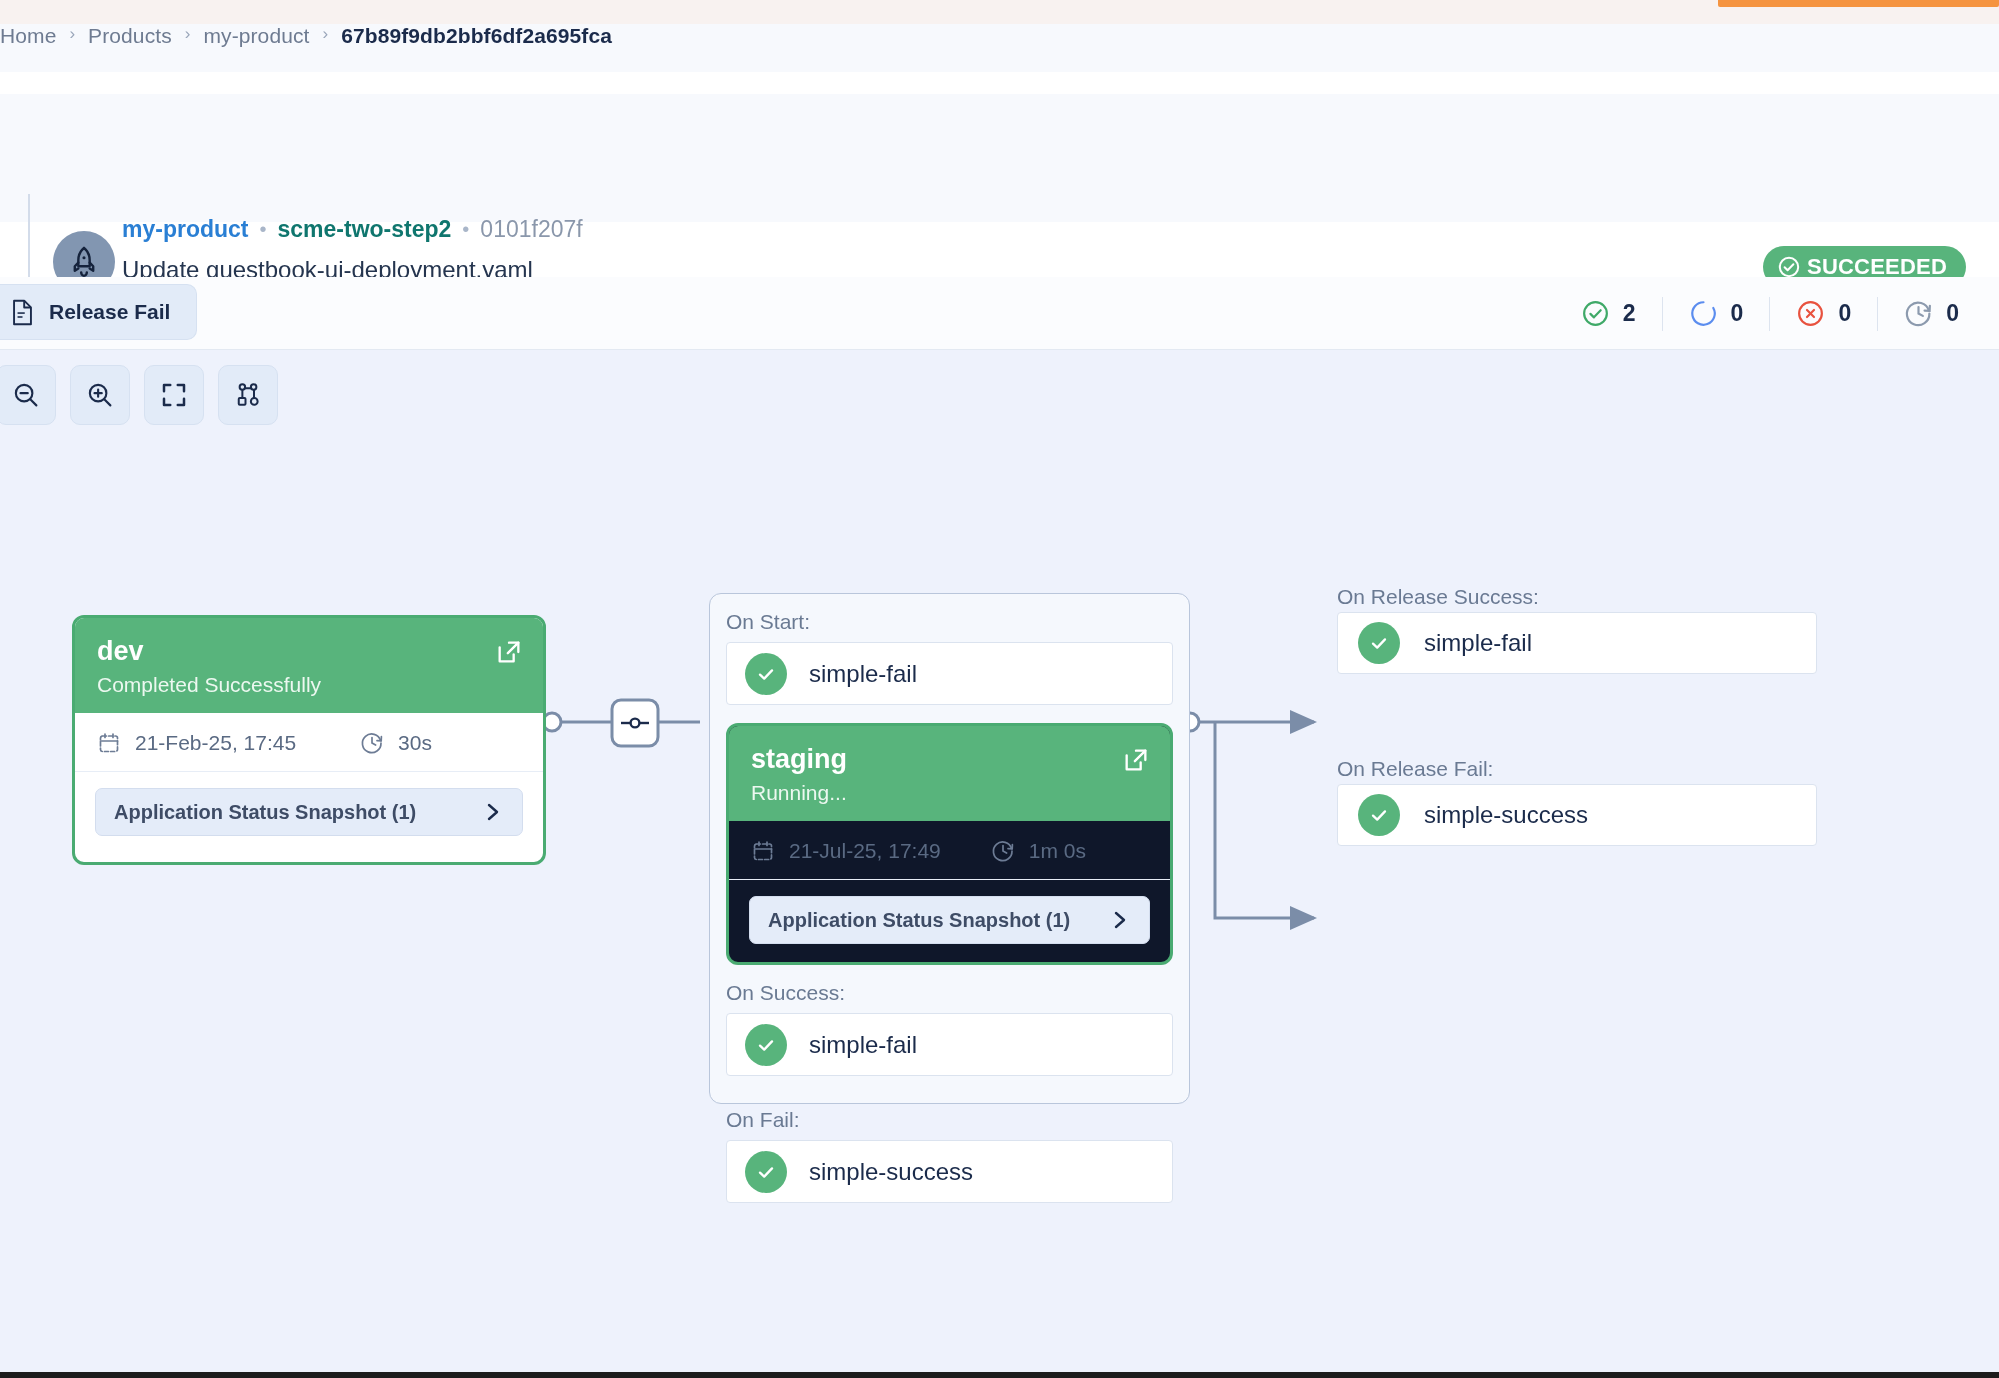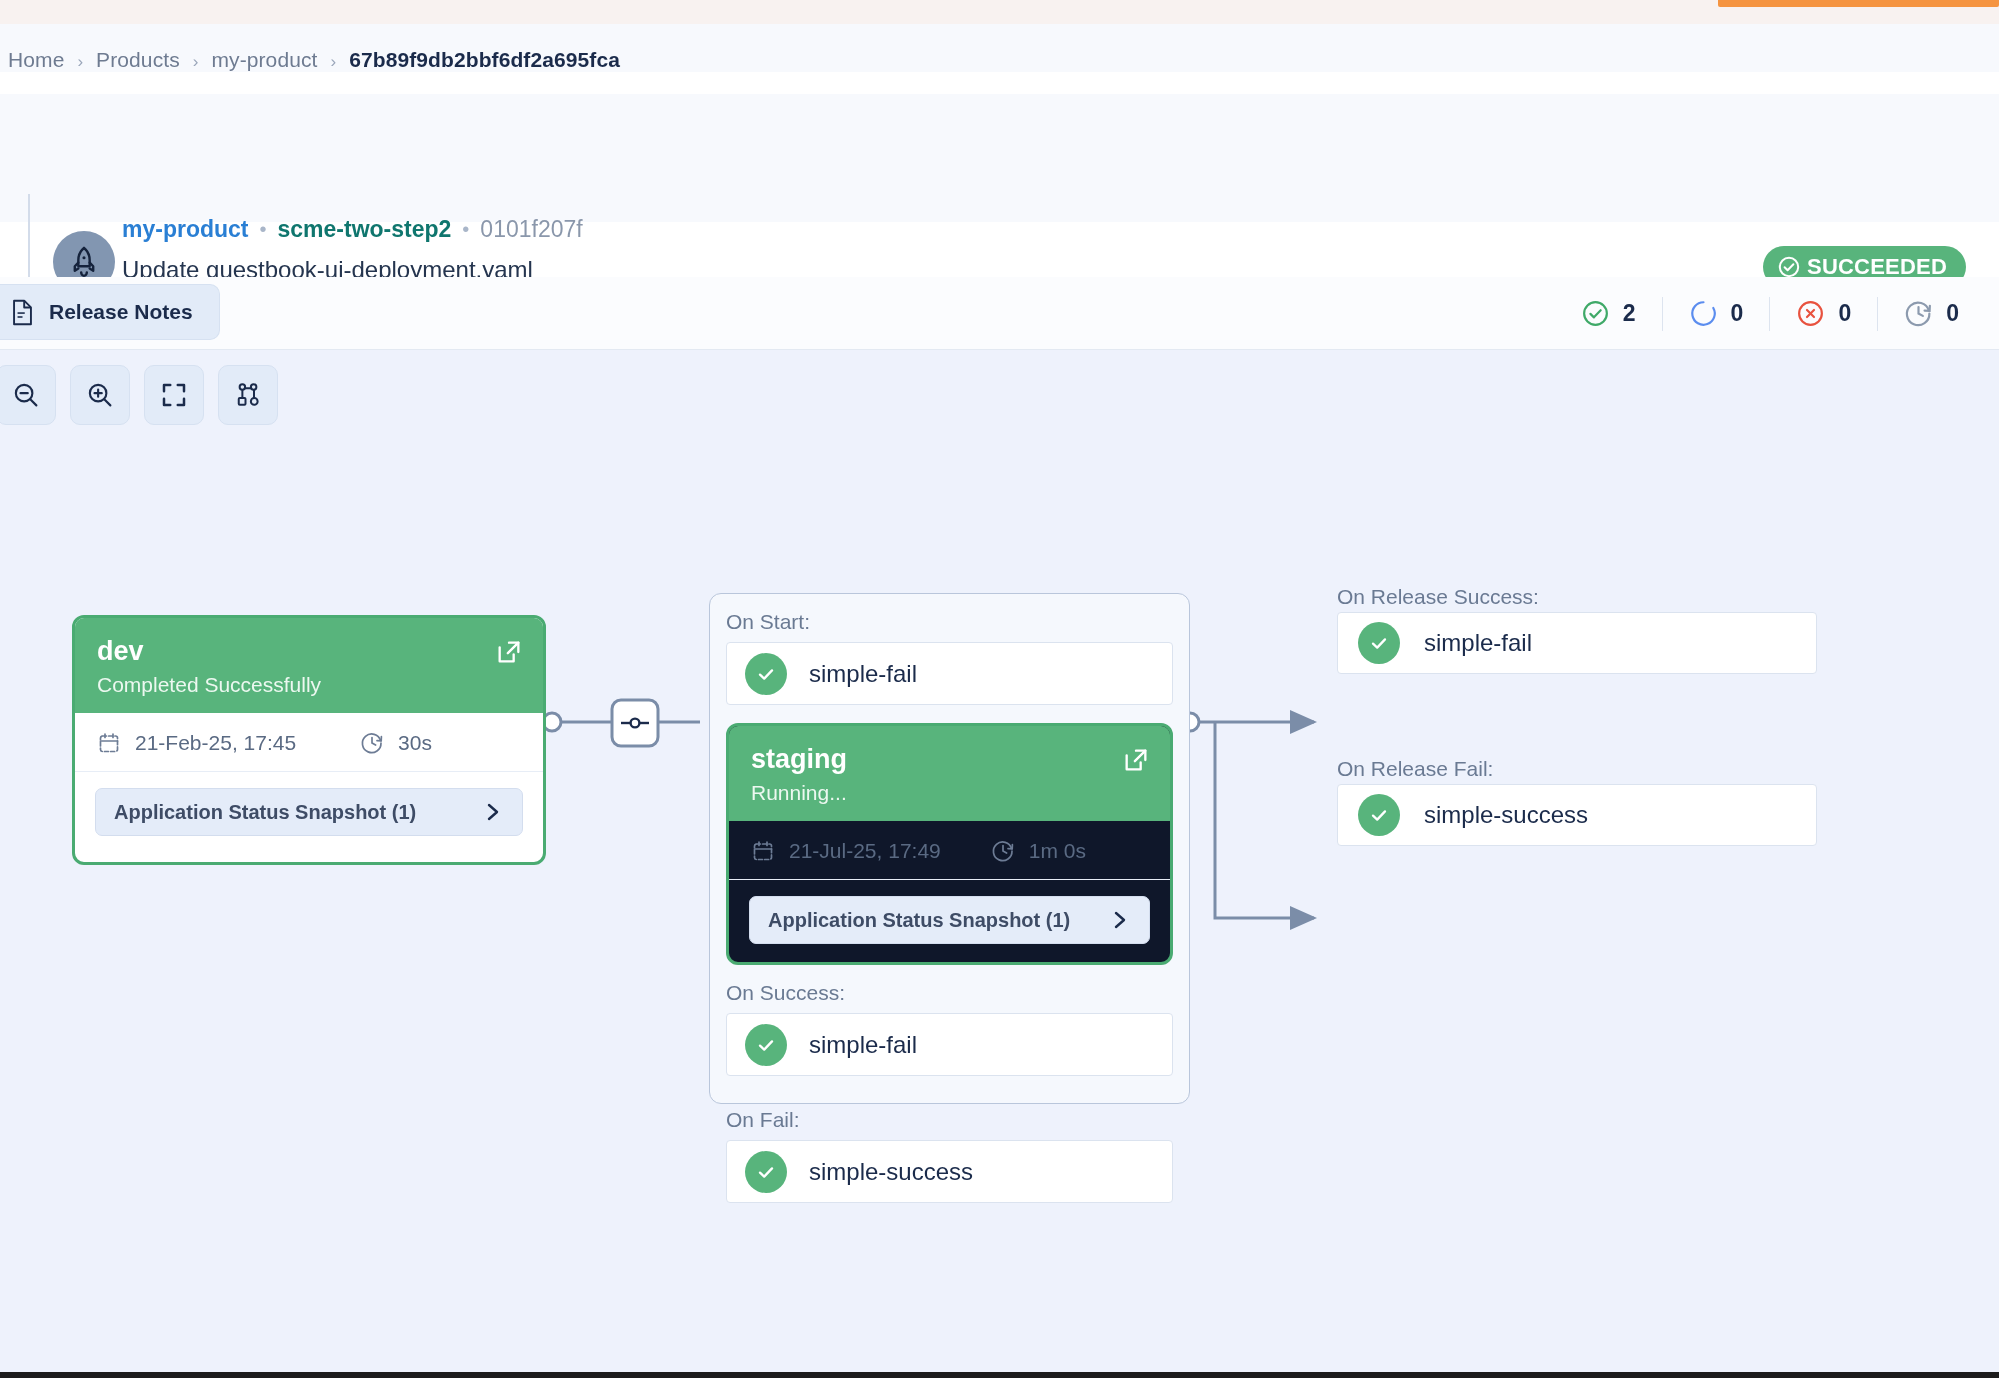--- a/index.html
+++ b/index.html
@@ -18,21 +18,21 @@
     background:#f8f2f0;
   }
   .top-accent {
     position:absolute; left:1718px; top:0px; width:281px; height:7px;
     background:#f59440; border-radius:0 0 2px 2px;
   }
 
   
   .breadcrumb {
     position:absolute; left:0px; top:24px; width:1999px; height:48px;
-    display:flex; align-items:flex-end; padding-left:8px;
+    display:flex; align-items:flex-start; padding-left:0px;
     background:#f7f9fd;
   }
   .bc-item { font-size:21px; color:#6e7b91; letter-spacing:0.1px; }
   .bc-item.cur { color:#1b2b4b; font-weight:bold; }
   .bc-sep { font-size:17px; color:#9aa6ba; margin:0 13px; }
 
   
   .header {
     position:absolute; left:0px; top:94px; width:1999px; height:128px;
     background:#f7f9fd;
@@ -248,21 +248,21 @@
   <div class="tabrow">
     <div class="tab">
       <span style="display:flex;">
         <svg width="25" height="27" viewBox="0 0 22 24" fill="none" stroke="#1b2b4b" stroke-width="1.7" stroke-linejoin="round">
           <path d="M3.5 1.5h9l6 6v15h-15z"></path>
             <path d="M12.5 1.5v6h6"></path>
           <line x1="6.6" y1="12.5" x2="13" y2="12.5" stroke-width="1.4"></line>
           <line x1="6.6" y1="16" x2="11" y2="16" stroke-width="1.4"></line>
         </svg>
       </span>
-      <span>Release Notes</span>
+      <span>Release Fail</span>
     </div>
 
     <div class="counters">
       <div class="counter">
         <span style="display:flex;">
           <svg width="29" height="29" viewBox="0 0 24 24" fill="none" stroke="#3fa968" stroke-width="1.8" stroke-linecap="round" stroke-linejoin="round">
             <circle cx="12" cy="12" r="9.4"></circle>
               <polyline points="7.8,12.3 10.7,15.2 16.3,9.3"></polyline>
           </svg>
         </span>

